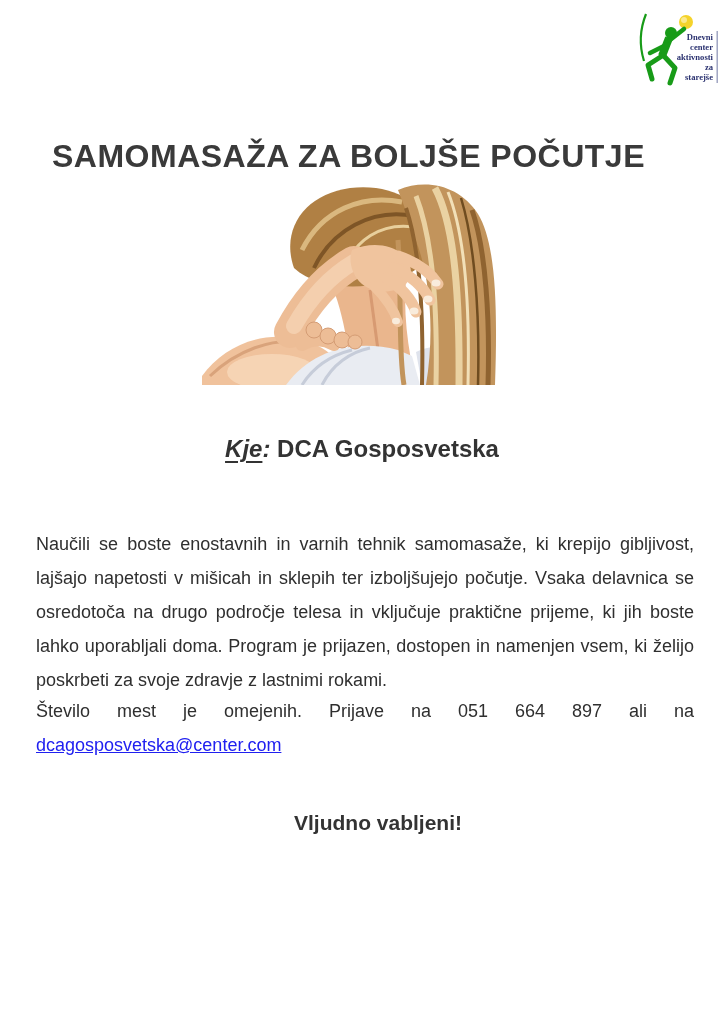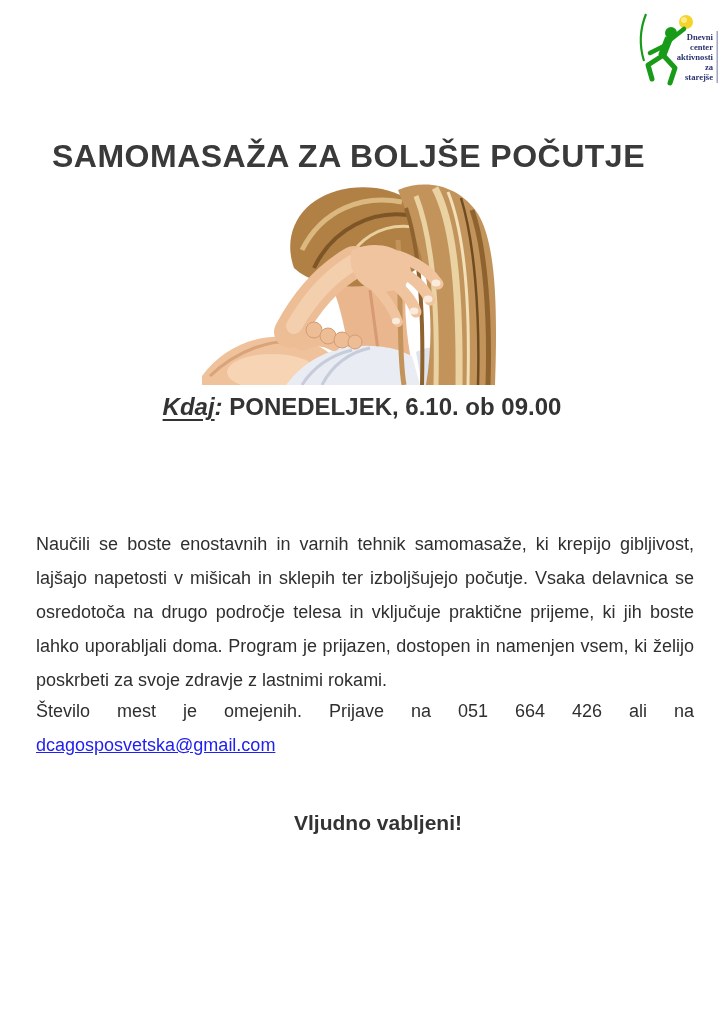--- a/index.html
+++ b/index.html
@@ -140,26 +140,26 @@
       <g>
         <path d="M100,164 C110,158 122,158 132,164" stroke="#edbd96" stroke-width="14" stroke-linecap="round" fill="none"></path>
         <circle cx="112" cy="150" r="8" fill="#edbd96" stroke="#d49c74" stroke-width="1"></circle>
         <circle cx="126" cy="156" r="8" fill="#edbd96" stroke="#d49c74" stroke-width="1"></circle>
         <circle cx="140" cy="160" r="8" fill="#edbd96" stroke="#d49c74" stroke-width="1"></circle>
         <circle cx="153" cy="162" r="7" fill="#edbd96" stroke="#d49c74" stroke-width="1"></circle>
       </g>
     </svg>
   </div>
 
-  <div class="detail when"><span class="lbl">Kdaj</span><span class="colon">:</span>
-    <span>PONEDELJEK, 6.10. ob 09.00</span>
+  <div class="detail where"><span class="lbl">Kje</span><span class="colon">:</span>
+    <span>DCA Gosposvetska</span>
   </div>
 
   <p class="para p1">Naučili se boste enostavnih in varnih tehnik samomasaže, ki krepijo gibljivost, lajšajo napetosti v mišicah in sklepih ter izboljšujejo počutje. Vsaka delavnica se osredotoča na drugo področje telesa in vključuje praktične prijeme, ki jih boste lahko uporabljali doma. Program je prijazen, dostopen in namenjen vsem, ki želijo poskrbeti za svoje zdravje z lastnimi rokami.</p>
 
   <p class="para p2">
-    <span>Število mest je omejenih. Prijave na 051 664 426 ali na</span>
-    <a class="email">dcagosposvetska@gmail.com</a>
+    <span>Število mest je omejenih. Prijave na 051 664 897 ali na</span>
+    <a class="email">dcagosposvetska@center.com</a>
   </p>
 
   <div class="closing">Vljudno vabljeni!</div>
 
 </div>
 
 </body></html>

